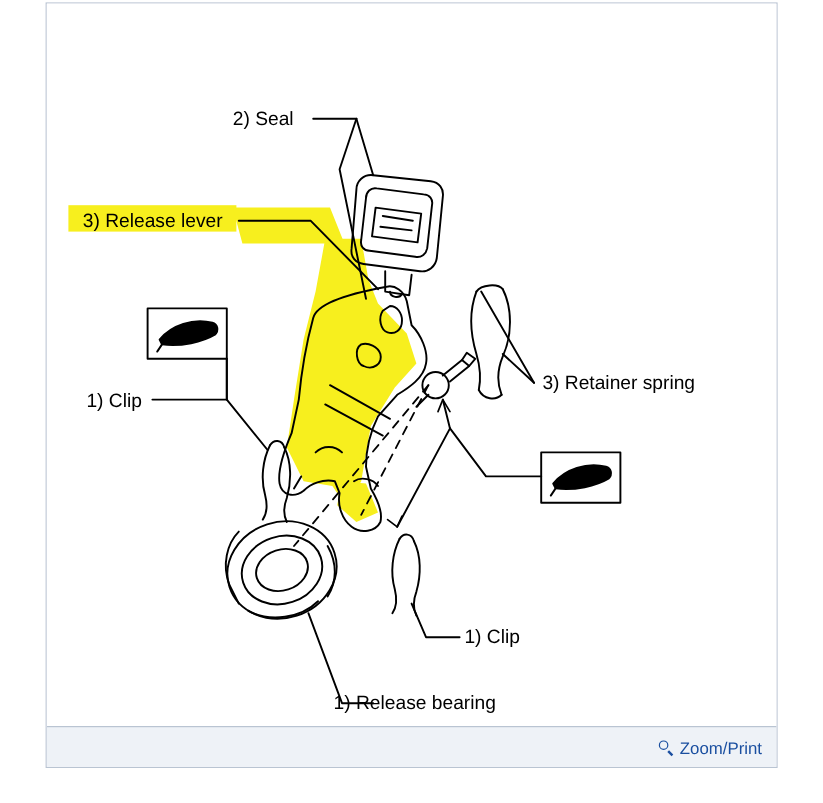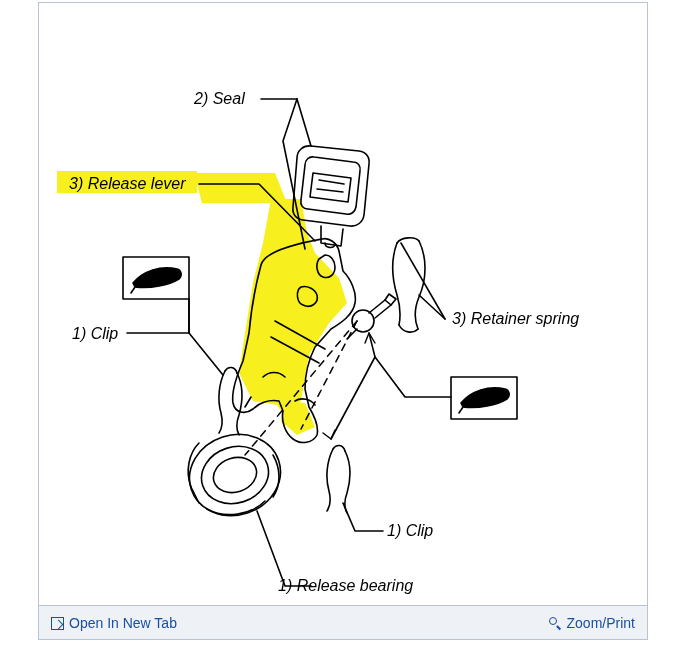--- a/index.html
+++ b/index.html
@@ -29,21 +29,20 @@
     box-sizing: border-box;
   }
   #image-area {
     position: absolute;
     left: 0;
     top: 0;
     right: 0;
     height: 603px;
     overflow: hidden;
     background: #ffffff;
-    font-style: italic;
   }
   #diagram-svg {
     position: absolute;
     left: 0;
     top: 0;
   }
   
   #toolbar {
     position: absolute;
     left: 0;
@@ -293,23 +292,20 @@
           <text class="dlabel" x="413" y="321">3) Retainer spring</text>
           <text class="dlabel" x="33" y="336">1) Clip</text>
           <text class="dlabel" x="348" y="533">1) Clip</text>
           <text class="dlabel" x="239" y="588">1) Release bearing</text>
         </g>
 
       </svg>
     </div>
 
     <div id="toolbar">
-      <div class="tool-link" id="open-new-tab">
-        <span class="tool-icon box-arrow-icon"></span><span class="lbl">Open In New Tab</span>
-      </div>
       <div class="tool-link" id="zoom-print">
         <span class="tool-icon magnifier-icon"></span><span class="lbl">Zoom/Print</span>
       </div>
     </div>
 
   </div>
 
   <div id="right-gutter"></div>
 
 </div>

